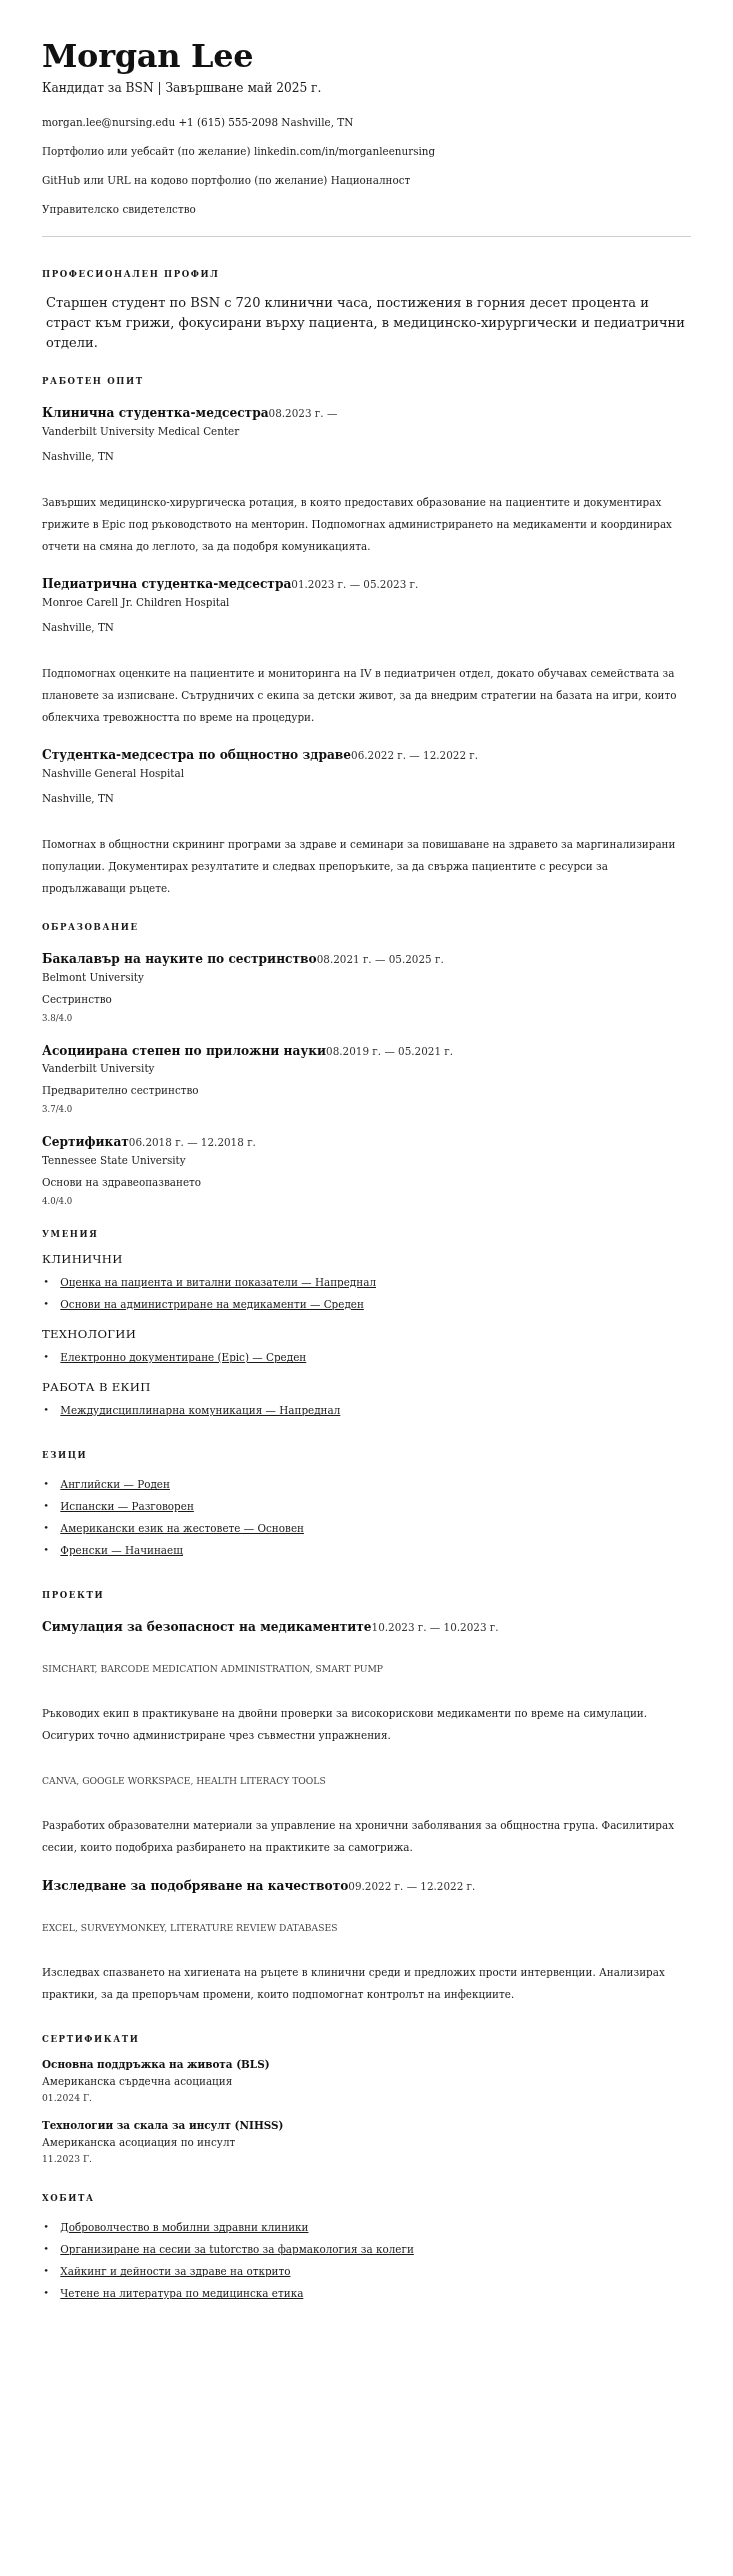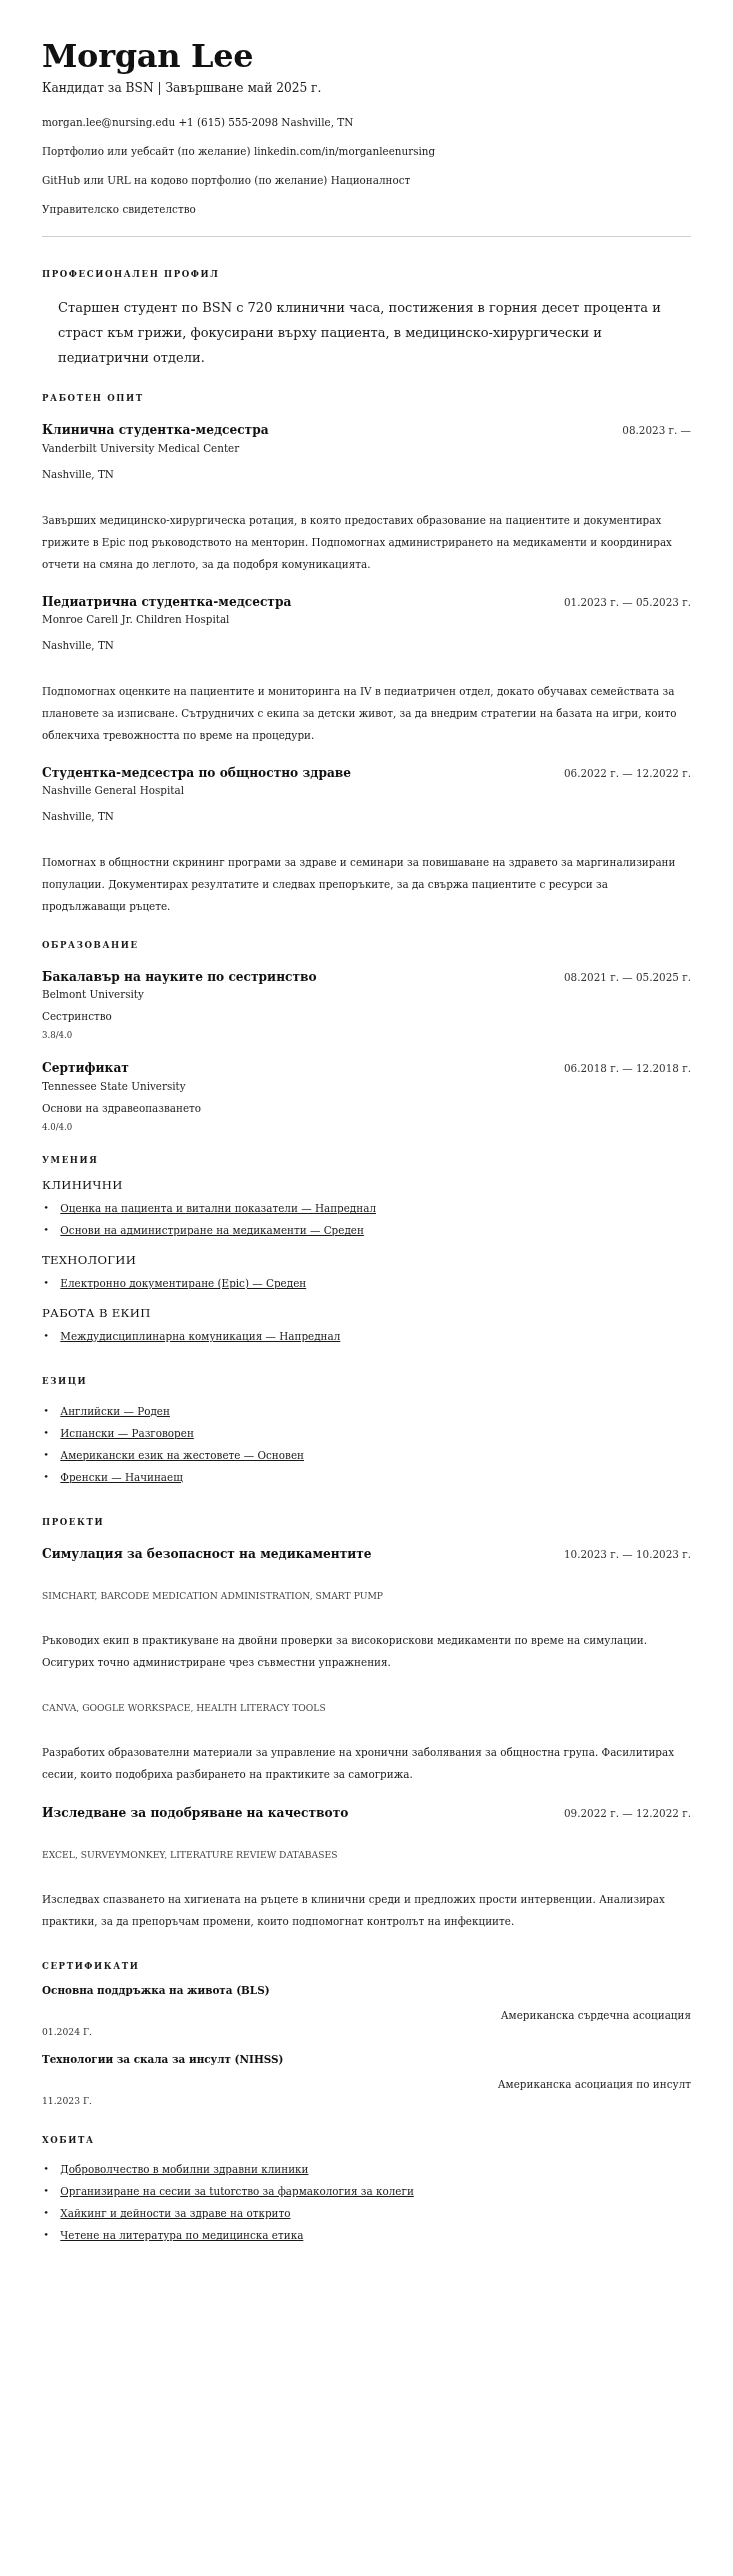--- a/index.html
+++ b/index.html
@@ -15,24 +15,24 @@
   .tagline { font-size: 12.2px; margin: 6.1px 0 13.4px 0; color: #1a1a1a; }
   .contact-line { font-size: 10.4px; color: #222; line-height: 29px; margin: 0; }
   .contact-line span + span { }
   .divider { border: 0; border-top: 1.2px solid #cfcfcf; margin: 12.2px 0 32px 0; }
 
   .section { margin-bottom: 23px; }
   .section-title {
     font-size: 8.6px; font-weight: bold; letter-spacing: 1.6px;
     text-transform: uppercase; margin: 0 0 13.4px 0; color: #1a1a1a;
   }
-  .profile-text { font-size: 13px; line-height: 25px; margin: 16px; color: #1a1a1a; }
+  .profile-text { font-size: 13px; line-height: 20px; margin: 4px; color: #1a1a1a; }
 
   .entry { margin-bottom: 16px; }
-  .entry-head { display: flex; justify-content: space-between; align-items: baseline; margin-top: 20px; }
+  .entry-head { display: flex; justify-content: flex-start; align-items: baseline; margin-top: 20px; }
   .entry-title { font-size: 12.2px; font-weight: bold; color: #111; }
   .entry-date { font-size: 10.4px; color: #333; white-space: nowrap; }
   .entry-sub { font-size: 10.4px; color: #222; margin-top: 3.7px; line-height: 14.7px; }
   .entry-loc { font-size: 10.4px; color: #222; margin-top: 11px; line-height: 14.7px; }
   .entry-desc { font-size: 10.4px; line-height: 22px; color: #1a1a1a; margin: 27px 0 0 0; }
 
   .edu-field { font-size: 10.4px; color: #222; margin-top: 7.3px; line-height: 14.7px; }
   .edu-gpa { font-size: 8.6px; color: #333; margin-top: 6.1px; }
   .edu-entry { margin-bottom: 21px; }
 
@@ -40,21 +40,21 @@
   ul.bullets { list-style: none; margin: 0 0 12.2px 0; padding: 0; text-decoration: underline; }
   ul.bullets li { font-size: 10.4px; line-height: 22px; position: relative; padding-left: 18.3px; color: #1a1a1a; }
   ul.bullets li::before { content: "•"; position: absolute; left: 1.2px; top: 0; font-size: 9.8px; }
 
   .proj-tech { font-size: 9.2px; color: #444; text-transform: uppercase; margin-top: 29px; }
   .proj-desc { font-size: 10.4px; line-height: 22px; margin: 28px 0 0 0; color: #1a1a1a; }
   .proj-entry { margin-bottom: 21px; }
 
   .cert-entry { margin-bottom: 16px; }
   .cert-title { font-size: 10.4px; font-weight: bold; color: #111; }
-  .cert-issuer { font-size: 10.4px; color: #222; margin-top: 13px; text-align: right; }
+  .cert-issuer { font-size: 10.4px; color: #222; margin-top: 5px; }
   .cert-date { font-size: 9.2px; color: #333; margin-top: 4.9px; text-transform: uppercase; }
 </style>
 </head>
 <body>
 
 <div class="page">
 
   <header>
     <h1 class="name">Morgan Lee</h1>
     <div class="tagline">Кандидат за BSN | Завършване май 2025 г.</div>
@@ -125,20 +125,29 @@
     <div class="edu-entry">
       <div class="entry-head">
         <span class="entry-title">Бакалавър на науките по сестринство</span>
         <span class="entry-date">08.2021 г. — 05.2025 г.</span>
       </div>
       <div class="entry-sub">Belmont University</div>
       <div class="edu-field">Сестринство</div>
       <div class="edu-gpa">3.8/4.0</div>
     </div>
 
+    <div class="edu-entry">
+      <div class="entry-head">
+        <span class="entry-title">Асоциирана степен по приложни науки</span>
+        <span class="entry-date">08.2019 г. — 05.2021 г.</span>
+      </div>
+      <div class="entry-sub">Vanderbilt University</div>
+      <div class="edu-field">Предварително сестринство</div>
+      <div class="edu-gpa">3.7/4.0</div>
+    </div>
 
     <div class="edu-entry">
       <div class="entry-head">
         <span class="entry-title">Сертификат</span>
         <span class="entry-date">06.2018 г. — 12.2018 г.</span>
       </div>
       <div class="entry-sub">Tennessee State University</div>
       <div class="edu-field">Основи на здравеопазването</div>
       <div class="edu-gpa">4.0/4.0</div>
     </div>

